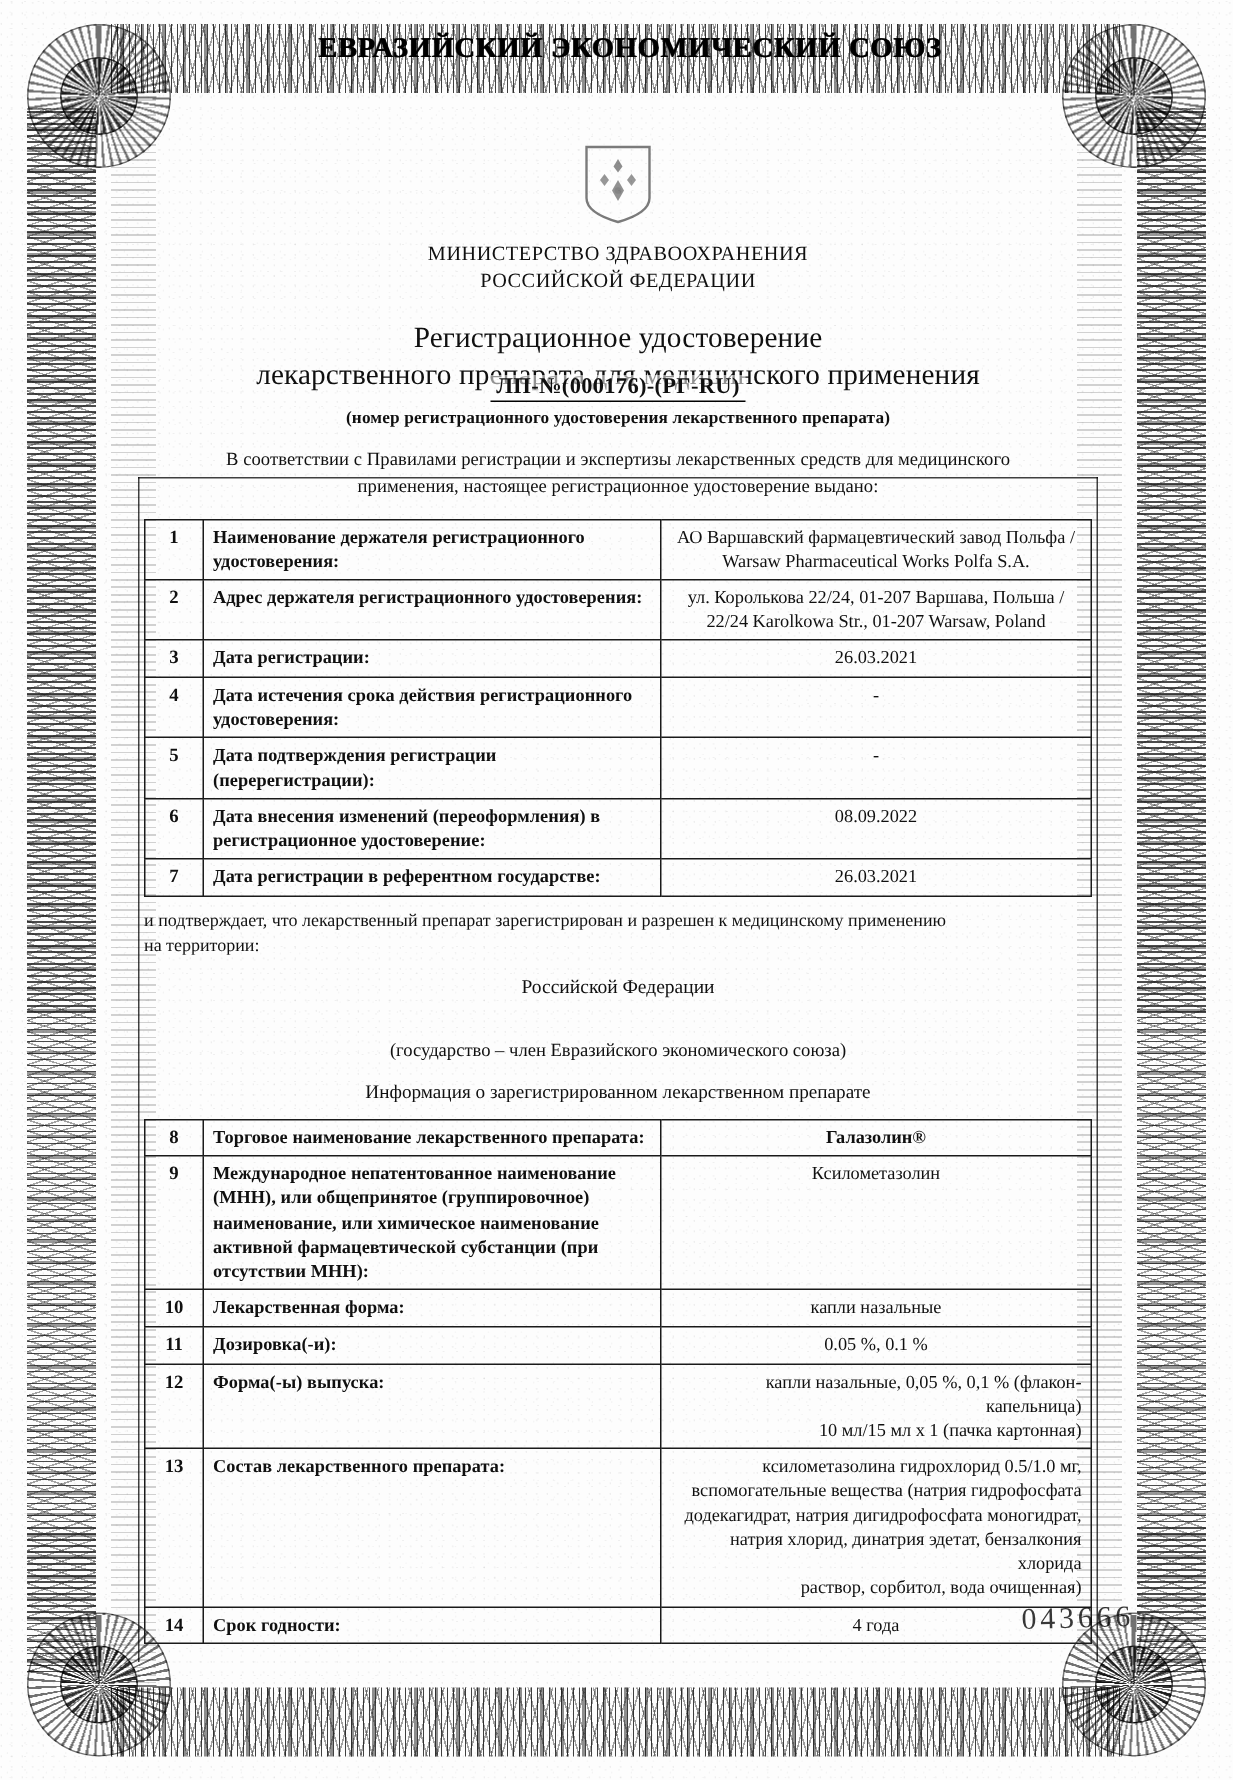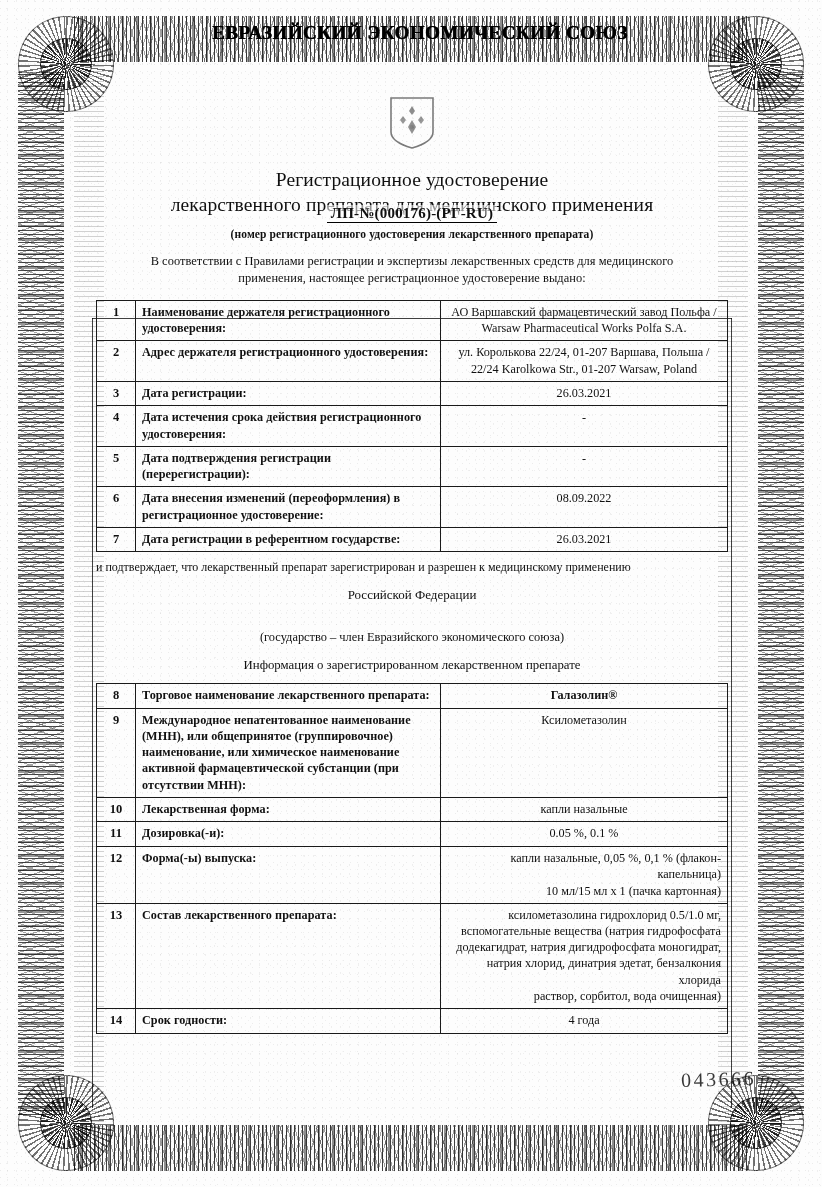--- a/index.html
+++ b/index.html
@@ -287,20 +287,24 @@
       <svg class="emblem" viewBox="0 0 46 54">
         <path d="M2 2 H44 V36 Q44 46 23 52 Q2 46 2 36 Z" fill="none" stroke="#111" stroke-width="1.6"></path>
         <path d="M23 10 l3 5 -3 4 -3 -4 z" fill="#333"></path>
         <path d="M14 20 l3 4 -3 4 -3 -4 z" fill="#444"></path>
         <path d="M32 20 l3 4 -3 4 -3 -4 z" fill="#444"></path>
         <path d="M23 24 l4 7 -4 7 -4 -7 z" fill="#3a3a3a"></path>
         <circle cx="23" cy="31" r="2.2" fill="#222"></circle>
       </svg>
     </div>
 
+    <div class="ministry">
+      <div>МИНИСТЕРСТВО ЗДРАВООХРАНЕНИЯ</div>
+      <div>РОССИЙСКОЙ ФЕДЕРАЦИИ</div>
+    </div>
 
     <div class="doc-title">
       <span>Регистрационное удостоверение</span>
       <span class="l2">лекарственного препарата для медицинского применения</span>
     </div>
 
     <div class="reg-number">
       <span>ЛП-№(000176)-(РГ-RU)</span>
     </div>
 
@@ -362,20 +366,21 @@
             <td class="label">Дата регистрации в референтном государстве:</td>
             <td class="value">
               <span class="ln">26.03.2021</span>
             </td>
           </tr>
         </tbody>
     </table>
 
     <div class="mid-note">
       <div>и подтверждает, что лекарственный препарат зарегистрирован и разрешен к медицинскому применению</div>
+      <div>на территории:</div>
     </div>
 
     <div class="country">Российской Федерации</div>
     <div class="country-caption">(государство – член Евразийского экономического союза)</div>
     <div class="info-heading">Информация о зарегистрированном лекарственном препарате</div>
 
     <table class="cert table-2">
       <tbody>
           <tr>
             <td class="num">8</td>

